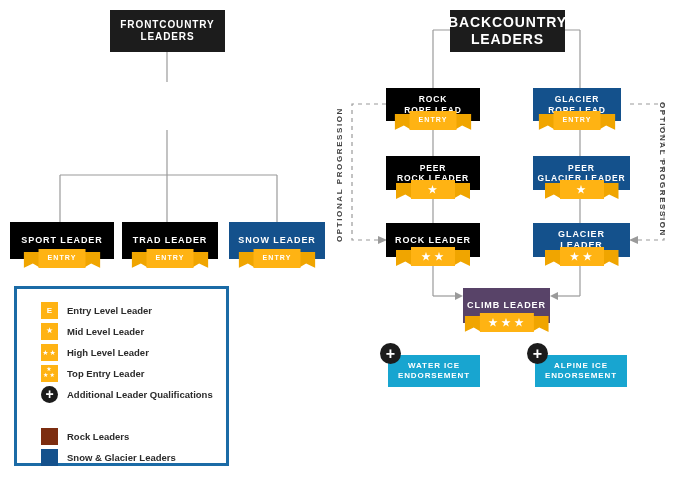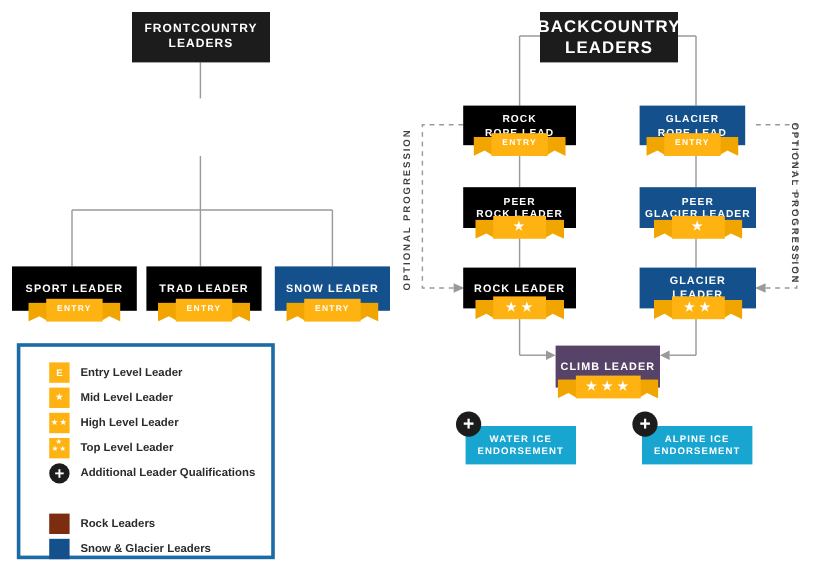--- a/index.html
+++ b/index.html
@@ -326,21 +326,21 @@
       <span class="leg-text">High Level Leader</span>
     </div>
 
     <div class="leg-row" style="top:75px;">
       <span class="swatch sw-amber">
         <span class="s3">
             <span>★</span>
             <span>★★</span>
           </span>
       </span>
-      <span class="leg-text">Top Level Leader</span>
+      <span class="leg-text">Top Entry Leader</span>
     </div>
 
     <div class="leg-row" style="top:96px;">
       <span class="swatch sw-plus">
         <span>+</span>
       </span>
       <span class="leg-text">Additional Leader Qualifications</span>
     </div>
 
 

